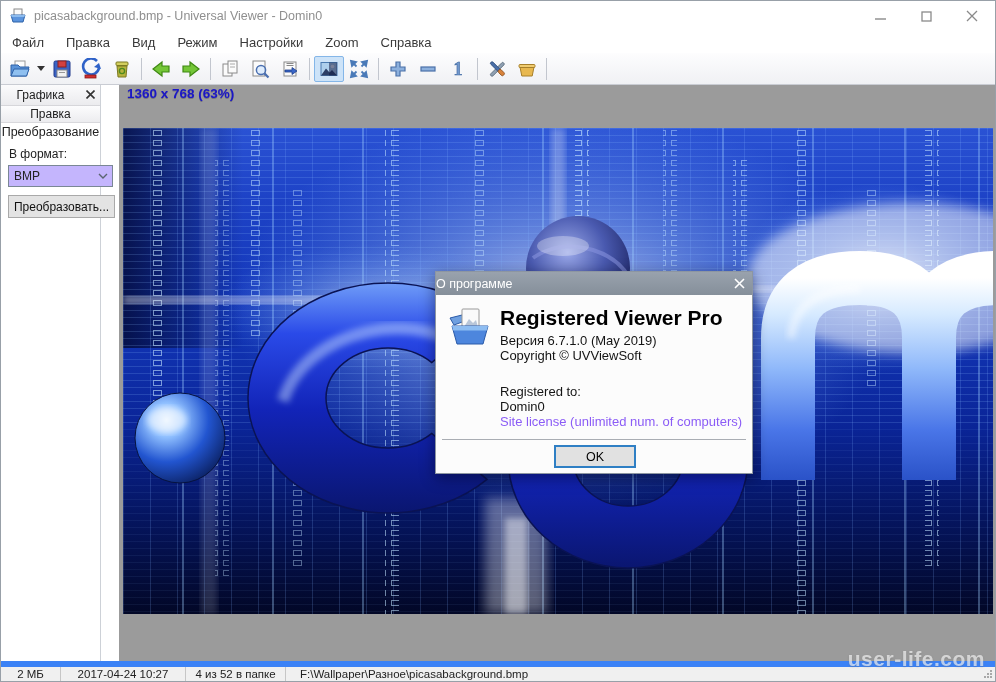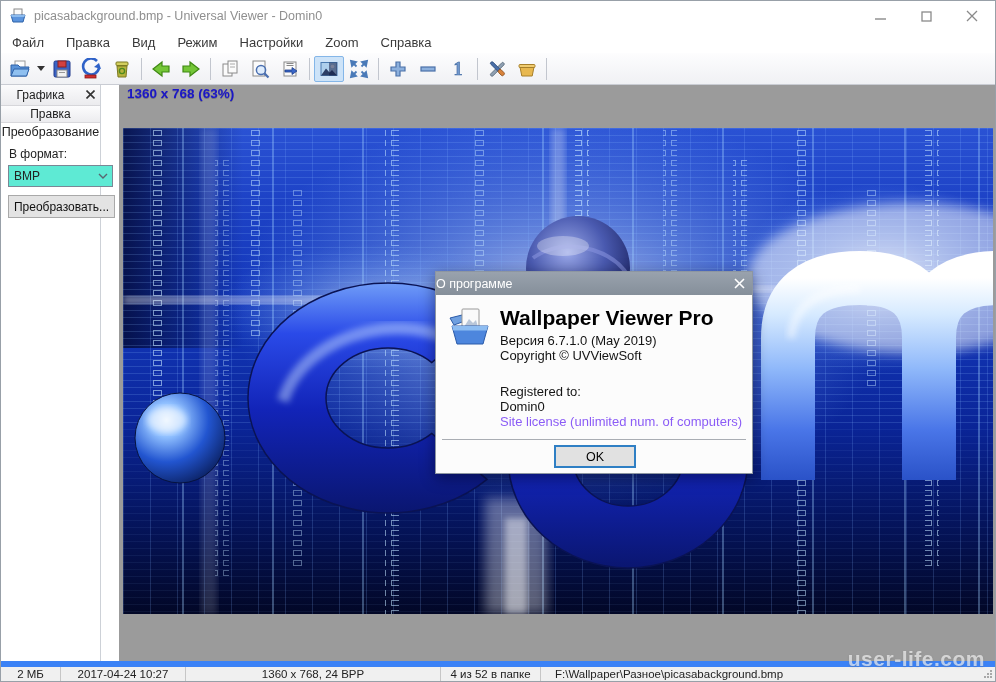--- a/index.html
+++ b/index.html
@@ -39,21 +39,21 @@
              background:#ffffff; border-right:1px solid #cdd1d7; font-size:12px; color:#222; }
   .sb-tabhead { height:21px; background:linear-gradient(#fbfbfc,#ebebee);
                 border-bottom:1px solid #d6d6da; display:flex; align-items:center; }
   .sb-tabhead .lbl { flex:1; text-align:center; }
   .sb-x { width:20px; text-align:center; color:#333; font-size:13px; line-height:20px; }
   .sb-edit { height:17px; background:linear-gradient(#fcfcfd,#ececef);
              border-bottom:1px solid #d8d8dc; text-align:center; line-height:16px; }
   .sb-section { height:19px; text-align:center; line-height:19px; font-size:12.5px; }
   .sb-format-label { position:absolute; left:8px; top:62px; }
   .sb-combo { position:absolute; left:7px; top:80px; width:105px; height:22px;
-              background:#5eead4; border:1px solid #7a8795; display:flex; align-items:center;gap:44px; }
+              background:#c4b5fd; border:1px solid #7a8795; display:flex; align-items:center;gap:44px; }
   .sb-combo .val { flex:1; padding-left:5px; }
   .sb-combo .chev { width:18px; display:flex; justify-content:center; }
   .sb-convert { position:absolute; left:7px; top:110px; width:107px; height:23px;
                 background:#e3e3e3; border:1px solid #a9a9a9;
                 display:flex; align-items:center; justify-content:center; font-size:12px; color:#111; }
 
   
   .viewer { position:absolute; top:84px; left:118px; right:0; bottom:20px;
             background:#9b9b9b; overflow:hidden; }
   .zoom-label { position:absolute; left:8px; top:1px; color:#1a16c8;
@@ -422,35 +422,34 @@
             </svg>
         </span>
       </div>
       <svg class="about-icon" viewBox="0 0 44 44">
         <path d="M6 20 L2 13 L14 10 L17 16 Z" fill="#6fa0e0" stroke="#2a5aa8"></path>
         <rect x="14" y="4" width="17" height="22" rx="1" fill="#fafafa" stroke="#9a9a9a"></rect>
         <path d="M16 22 L21 14 L25 18 L28 15 L30 22 Z" fill="#b9c6d8"></path>
         <path d="M4 21 H40 L35 39 H9 Z" fill="#4d86dd" stroke="#2a5aa8"></path>
         <path d="M4 21 H40 L38.7 25.5 H5.3 Z" fill="#8ebdf2"></path>
       </svg>
-      <div class="about-app">Wallpaper Viewer Pro</div>
+      <div class="about-app">Registered Viewer Pro</div>
       <div class="about-ver">Версия 6.7.1.0 (May 2019)</div>
       <div class="about-cc">Copyright © UVViewSoft</div>
       <div class="about-reg">Registered to:</div>
       <div class="about-name">Domin0</div>
       <div class="about-lic">Site license (unlimited num. of computers)</div>
       <div class="about-sep"></div>
       <div class="about-ok">OK</div>
     </div>
   </div>
 
   <div class="statusbar">
     <div class="sb-cell sb-c1">2 МБ</div>
     <div class="sb-cell sb-c2">2017-04-24 10:27</div>
-    <div class="sb-cell sb-c3">1360 x 768, 24 BPP</div>
     <div class="sb-cell sb-c4">4 из 52 в папке</div>
     <div class="sb-cell sb-c5">F:\Wallpaper\Разное\picasabackground.bmp</div>
     <svg class="grip" width="10" height="10" viewBox="0 0 10 10">
       <g fill="#a8a8a8">
         <rect x="7" y="1" width="2" height="2"></rect>
           <rect x="7" y="4" width="2" height="2"></rect>
           <rect x="7" y="7" width="2" height="2"></rect>
         <rect x="4" y="4" width="2" height="2"></rect>
           <rect x="4" y="7" width="2" height="2"></rect>
         <rect x="1" y="7" width="2" height="2"></rect>

